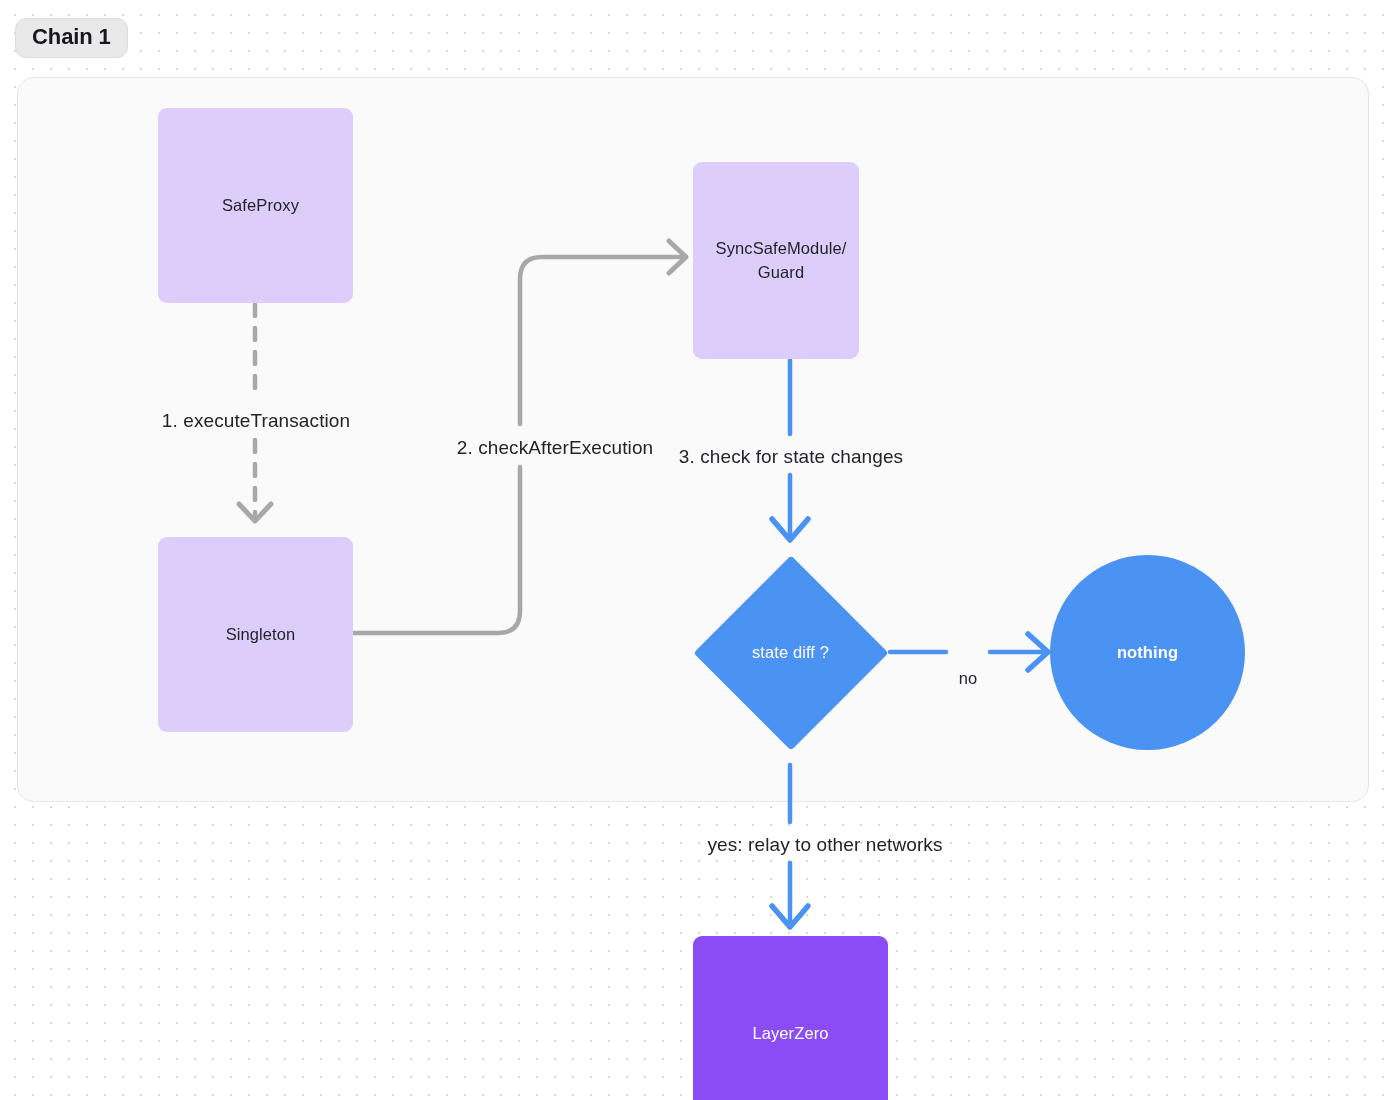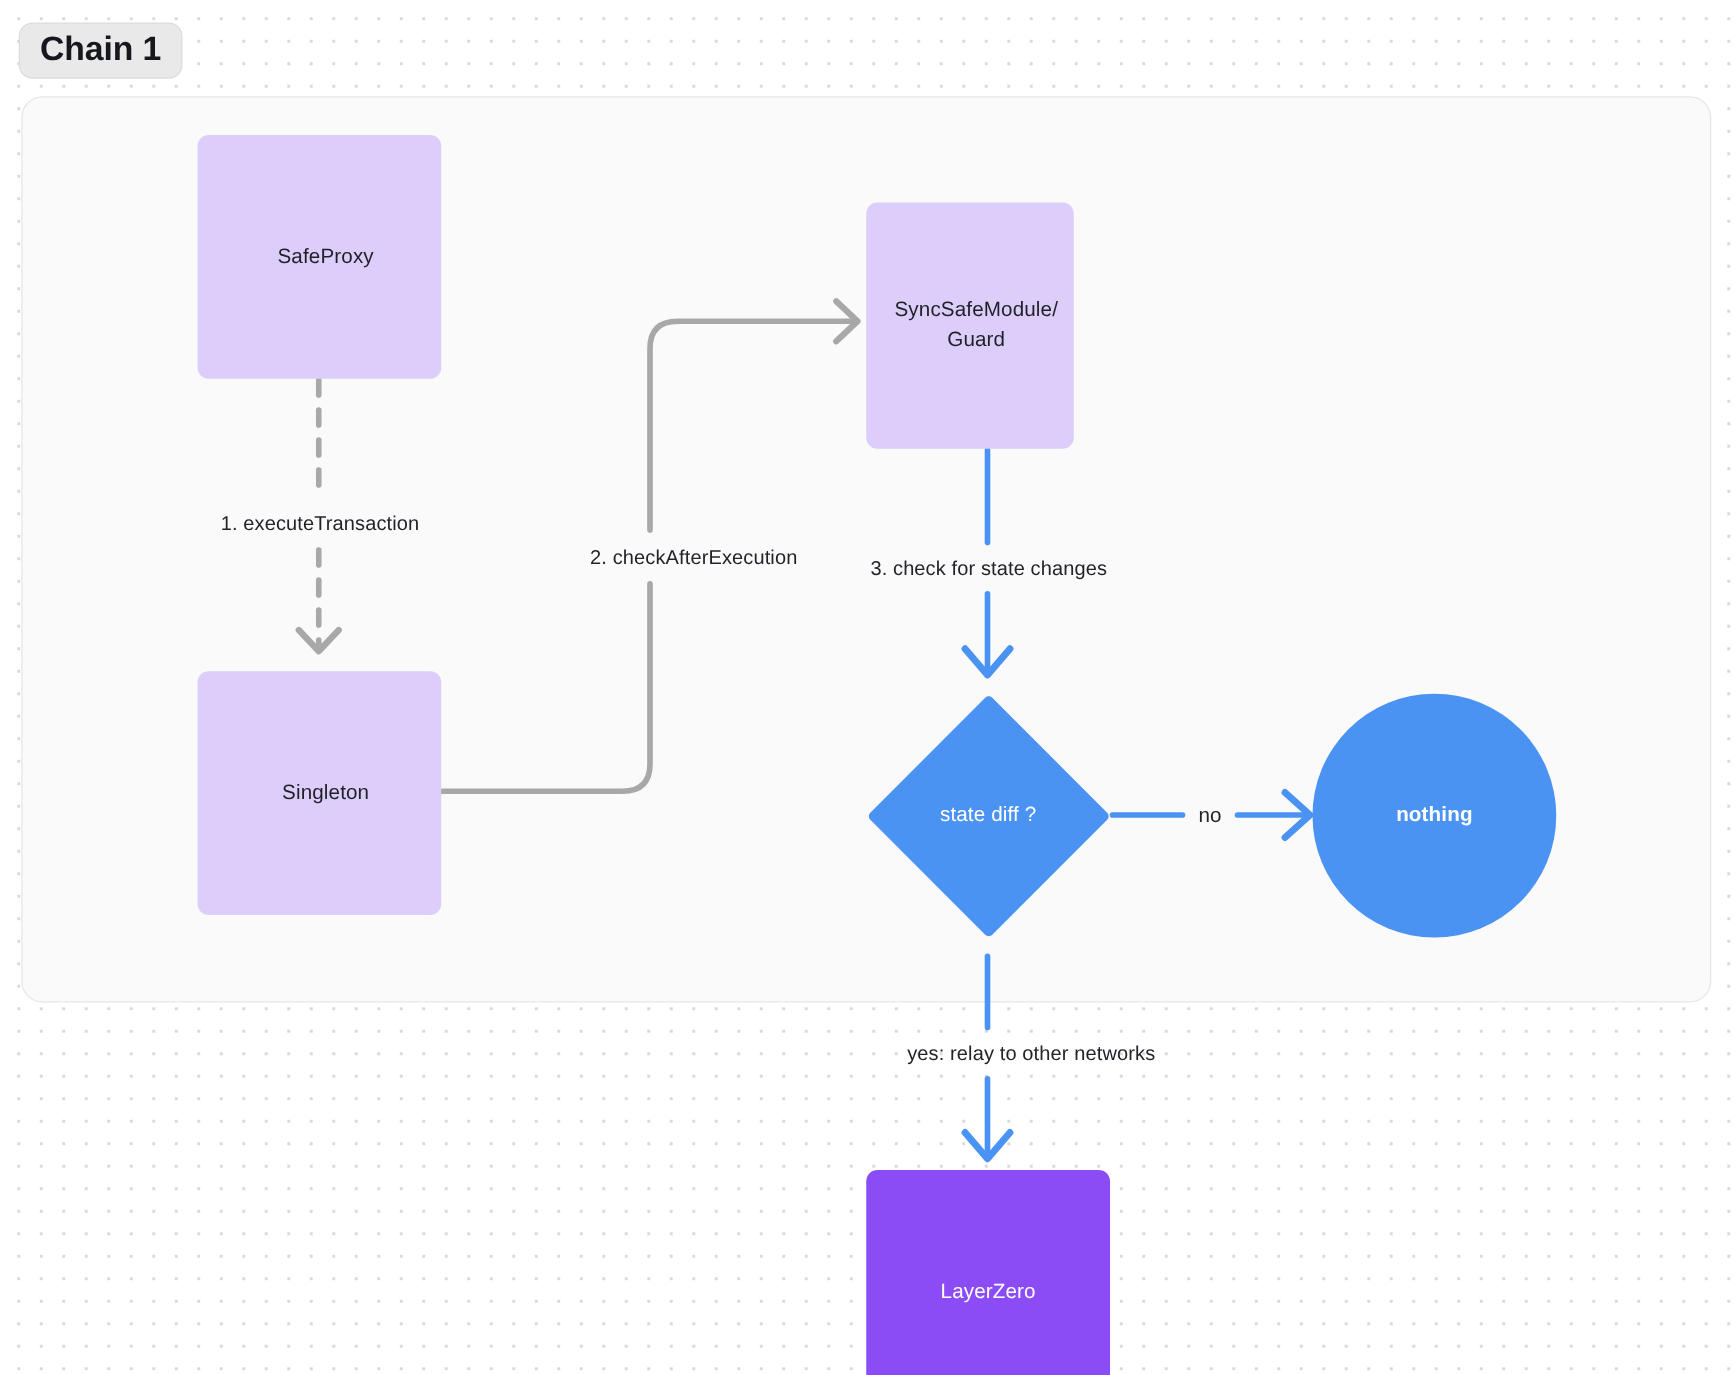--- a/index.html
+++ b/index.html
@@ -36,21 +36,21 @@
     border-radius: 17px;
   }
   .group-chip {
     position: absolute;
     left: 15px;
     top: 18px;
     padding: 7px 16px 9px 16px;
     background: #e9e9e9;
     border: 1.4px solid #dcdcdc;
     border-radius: 11px;
-    font-size: 27px;
+    font-size: 22px;
     font-weight: bold;
     color: #16181d;
     letter-spacing: -0.1px;
     line-height: 1;
     z-index: 20;
   }
 
   
   .node {
     position: absolute;
@@ -107,21 +107,21 @@
     width: 1388px;
     height: 1100px;
     z-index: 6;
     pointer-events: none;
   }
 
   
   .edge-label {
     position: absolute;
     z-index: 8;
-    font-size: 16px;
+    font-size: 19px;
     color: #22242a;
     letter-spacing: 0.1px;
     white-space: nowrap;
     background: transparent;
     line-height: 1;
     transform: translate(-50%, -50%);
   }
   .edge-label.small { font-size: 16.5px; }
 </style>
 </head>
@@ -192,17 +192,17 @@
   <div class="node node-rect fill-violet" style="left:693px; top:936px; width:195px; height:195px;">
     <span class="node-label">LayerZero</span>
   </div>
 
   <div class="edge-label" style="left:256px; top:420px;">1. executeTransaction</div>
 
   <div class="edge-label" style="left:555px; top:447px;">2. checkAfterExecution</div>
 
   <div class="edge-label" style="left:791px; top:456px;">3. check for state changes</div>
 
-  <div class="edge-label small" style="left:968px; top:653px;">no</div>
+  <div class="edge-label small" style="left:968px; top:678px;">no</div>
 
   <div class="edge-label" style="left:790px; top:844px;margin-left:35px;">yes: relay to other networks</div>
 
 </div>
 
 </body></html>

